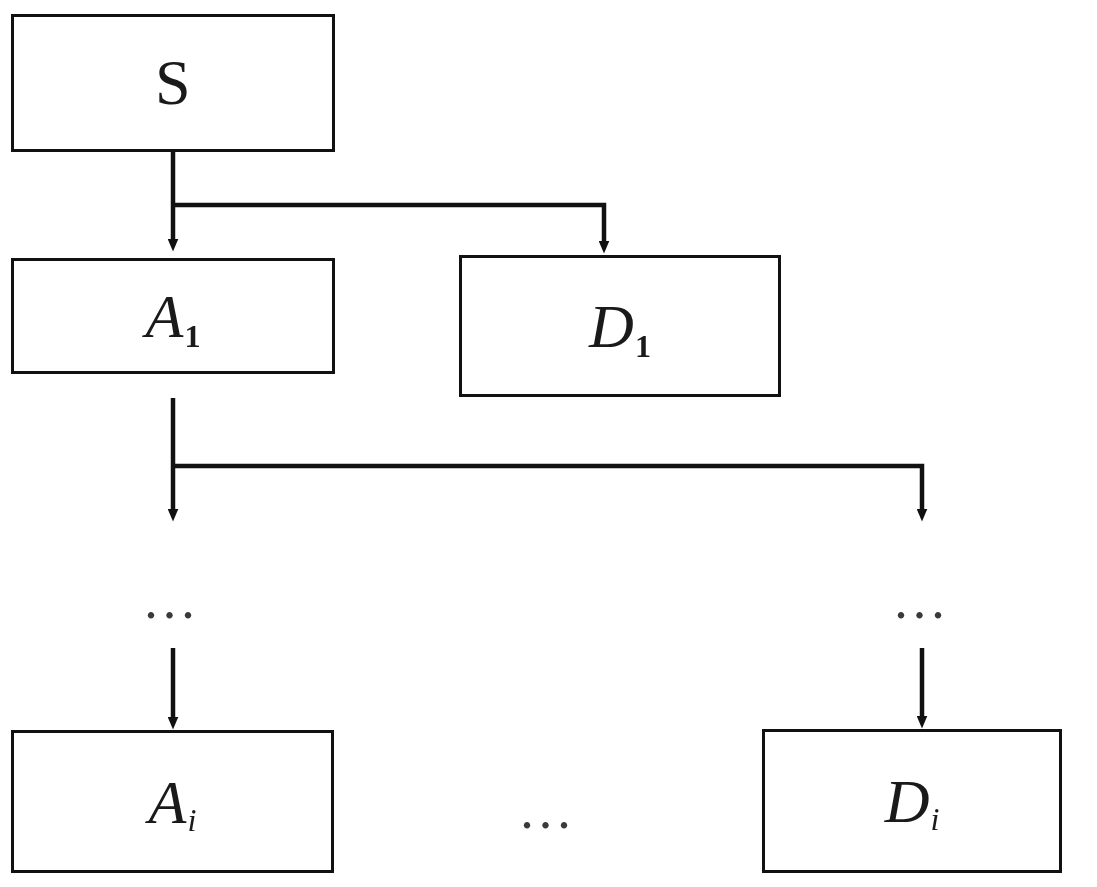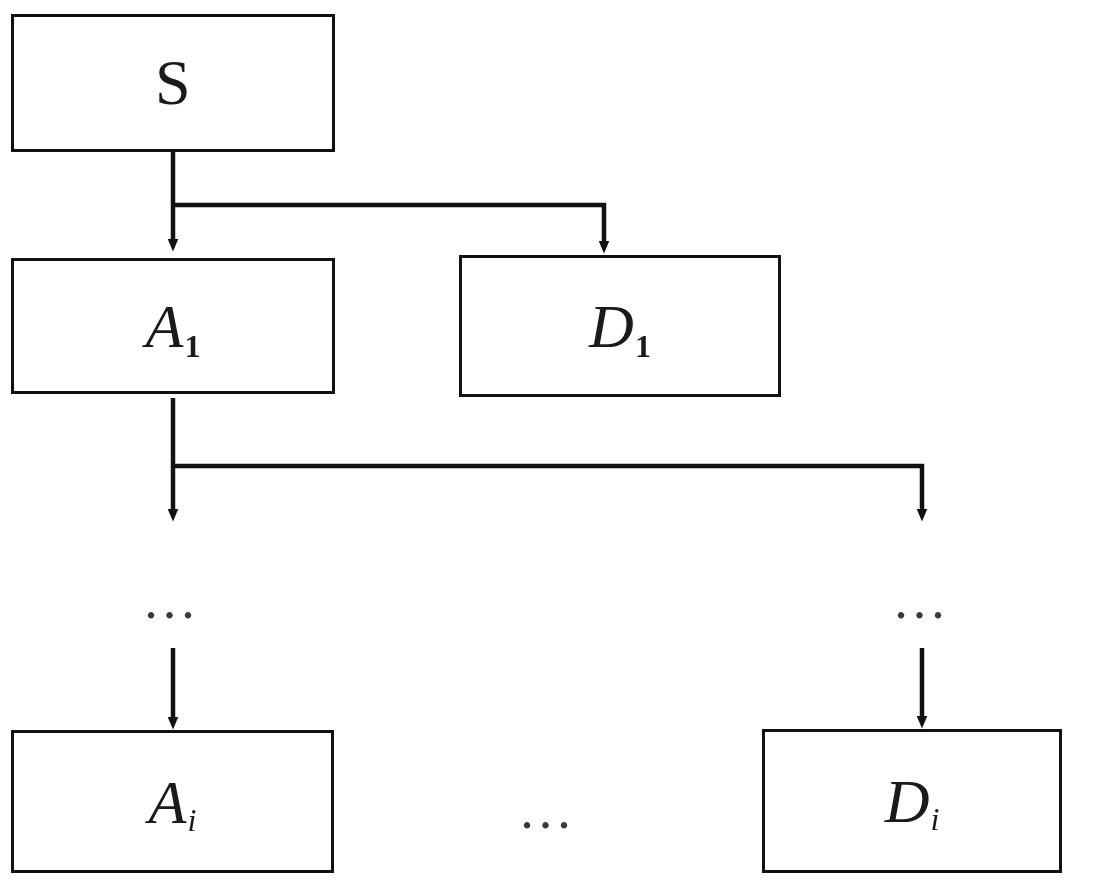--- a/index.html
+++ b/index.html
@@ -108,21 +108,21 @@
 
     <g>
       <path d="M 922 648 L 922 717" stroke="#111111" stroke-width="4.5" fill="none" marker-end="url(#arrowhead)"></path>
     </g>
   </svg>
 
   <div class="node-box" id="node-S" style="left: 11px; top: 14px; width: 324px; height: 138px;">
     <span class="node-label upright">S</span>
   </div>
 
-  <div class="node-box" id="node-A1" style="left: 11px; top: 258px; width: 324px; height: 136px;">
+  <div class="node-box" id="node-A1" style="left: 11px; top: 258px; width: 324px; height: 116px;">
     <span class="node-label">A<sub>1</sub></span>
   </div>
 
   <div class="node-box" id="node-D1" style="left: 446px; top: 255px; width: 322px; height: 142px; margin-left: 13px;">
     <span class="node-label">D<sub>1</sub></span>
   </div>
 
   <div class="node-box" id="node-Ai" style="left: 11px; top: 730px; width: 323px; height: 143px;">
     <span class="node-label">A<sub class="italic-sub">i</sub></span>
   </div>

